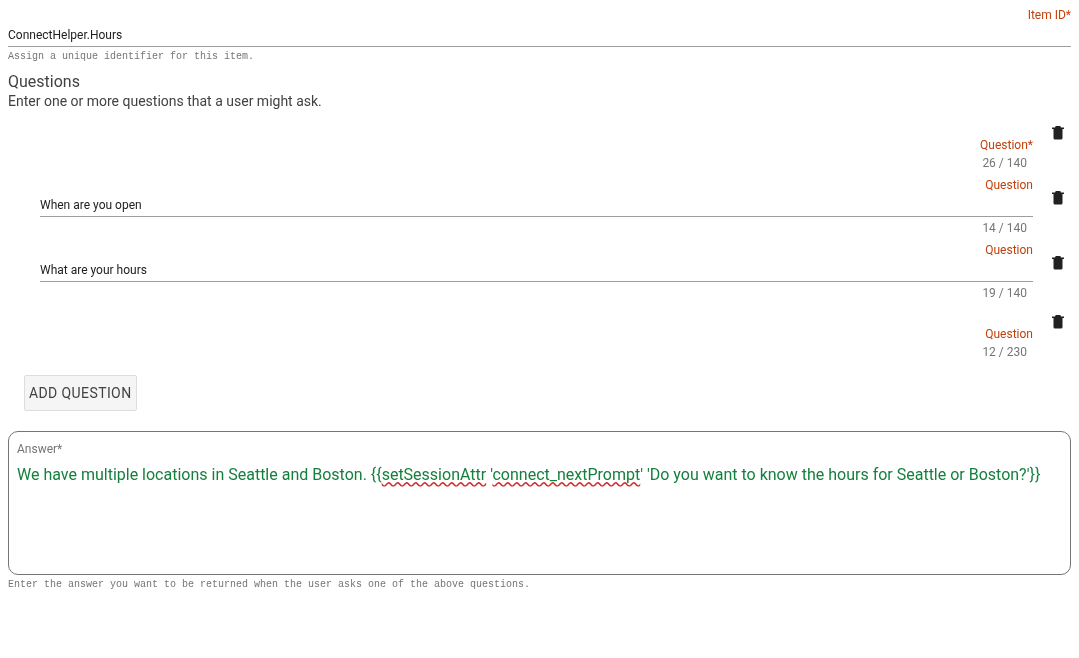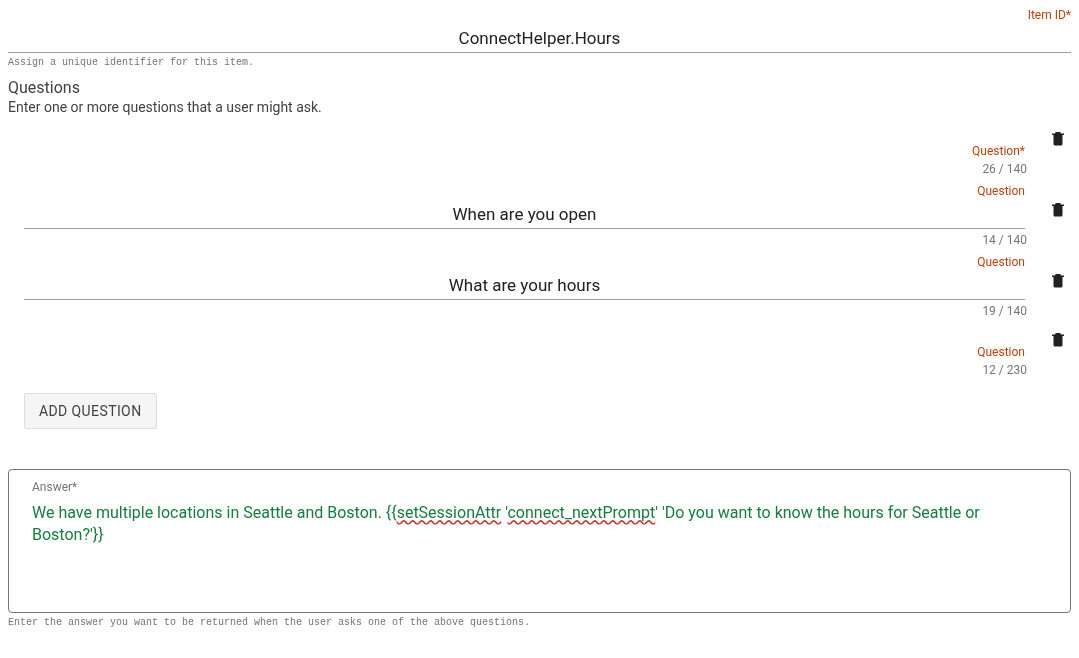--- a/index.html
+++ b/index.html
@@ -16,27 +16,26 @@
     }
     .field-label {
       font-size: 12px;
       color: #c2410c;
       text-align: right;
     }
     .text-input {
       width: 100%;
       border: none;
       border-bottom: 1px solid #9e9e9e;
-      font-size: 17px;
+      font-size: 12px;
       color: #212121;
       padding: 6px 0 4px 0;
       outline: none;
       font-family: inherit;
       background: transparent;
-      text-align: center;
     }
     .helper-text {
       font-size: 10px;
       color: #757575;
       margin-top: 4px;
       font-family: Liberation Mono, monospace;
     }
     .section-title {
       font-size: 16px;
       color: #424242;
@@ -44,22 +43,22 @@
     }
     .section-sub {
       font-size: 14px;
       color: #424242;
       margin-top: 2px;
       margin-bottom: 10px;
     }
     .question-row {
       display: flex;
       align-items: flex-end;
-      gap: 20px;
-      margin-left: 16px;
+      gap: 12px;
+      margin-left: 32px;
     }
     .question-col {
       flex: 1;
     }
     .counter {
       font-size: 12px;
       color: #757575;
       text-align: right;
       margin-top: 4px;
       margin-right: 44px;
@@ -77,32 +76,32 @@
       width: 18px;
       height: 18px;
       fill: currentColor;
     }
     .add-btn {
       margin-left: 16px;
       margin-top: 8px;
       background: #f5f5f5;
       border: 1px solid #ddd;
       border-radius: 2px;
-      padding: 9px 14px;
+      padding: 9px 4px;
       font-size: 14px;
       color: #424242;
       cursor: pointer;
       letter-spacing: 0.4px;
       font-family: inherit;
     }
     .answer-box {
       border: 1px solid #757575;
-      border-radius: 4px;
-      margin-top: 40px;
-      padding: 10px 23px;
+      border-radius: 10px;
+      margin-top: 20px;
+      padding: 10px 8px;
       position: relative;
     }
     .answer-label {
       font-size: 12px;
       color: #757575;
       margin-bottom: 8px;
       display: block;
     }
     .answer-textarea {
       width: 100%;

